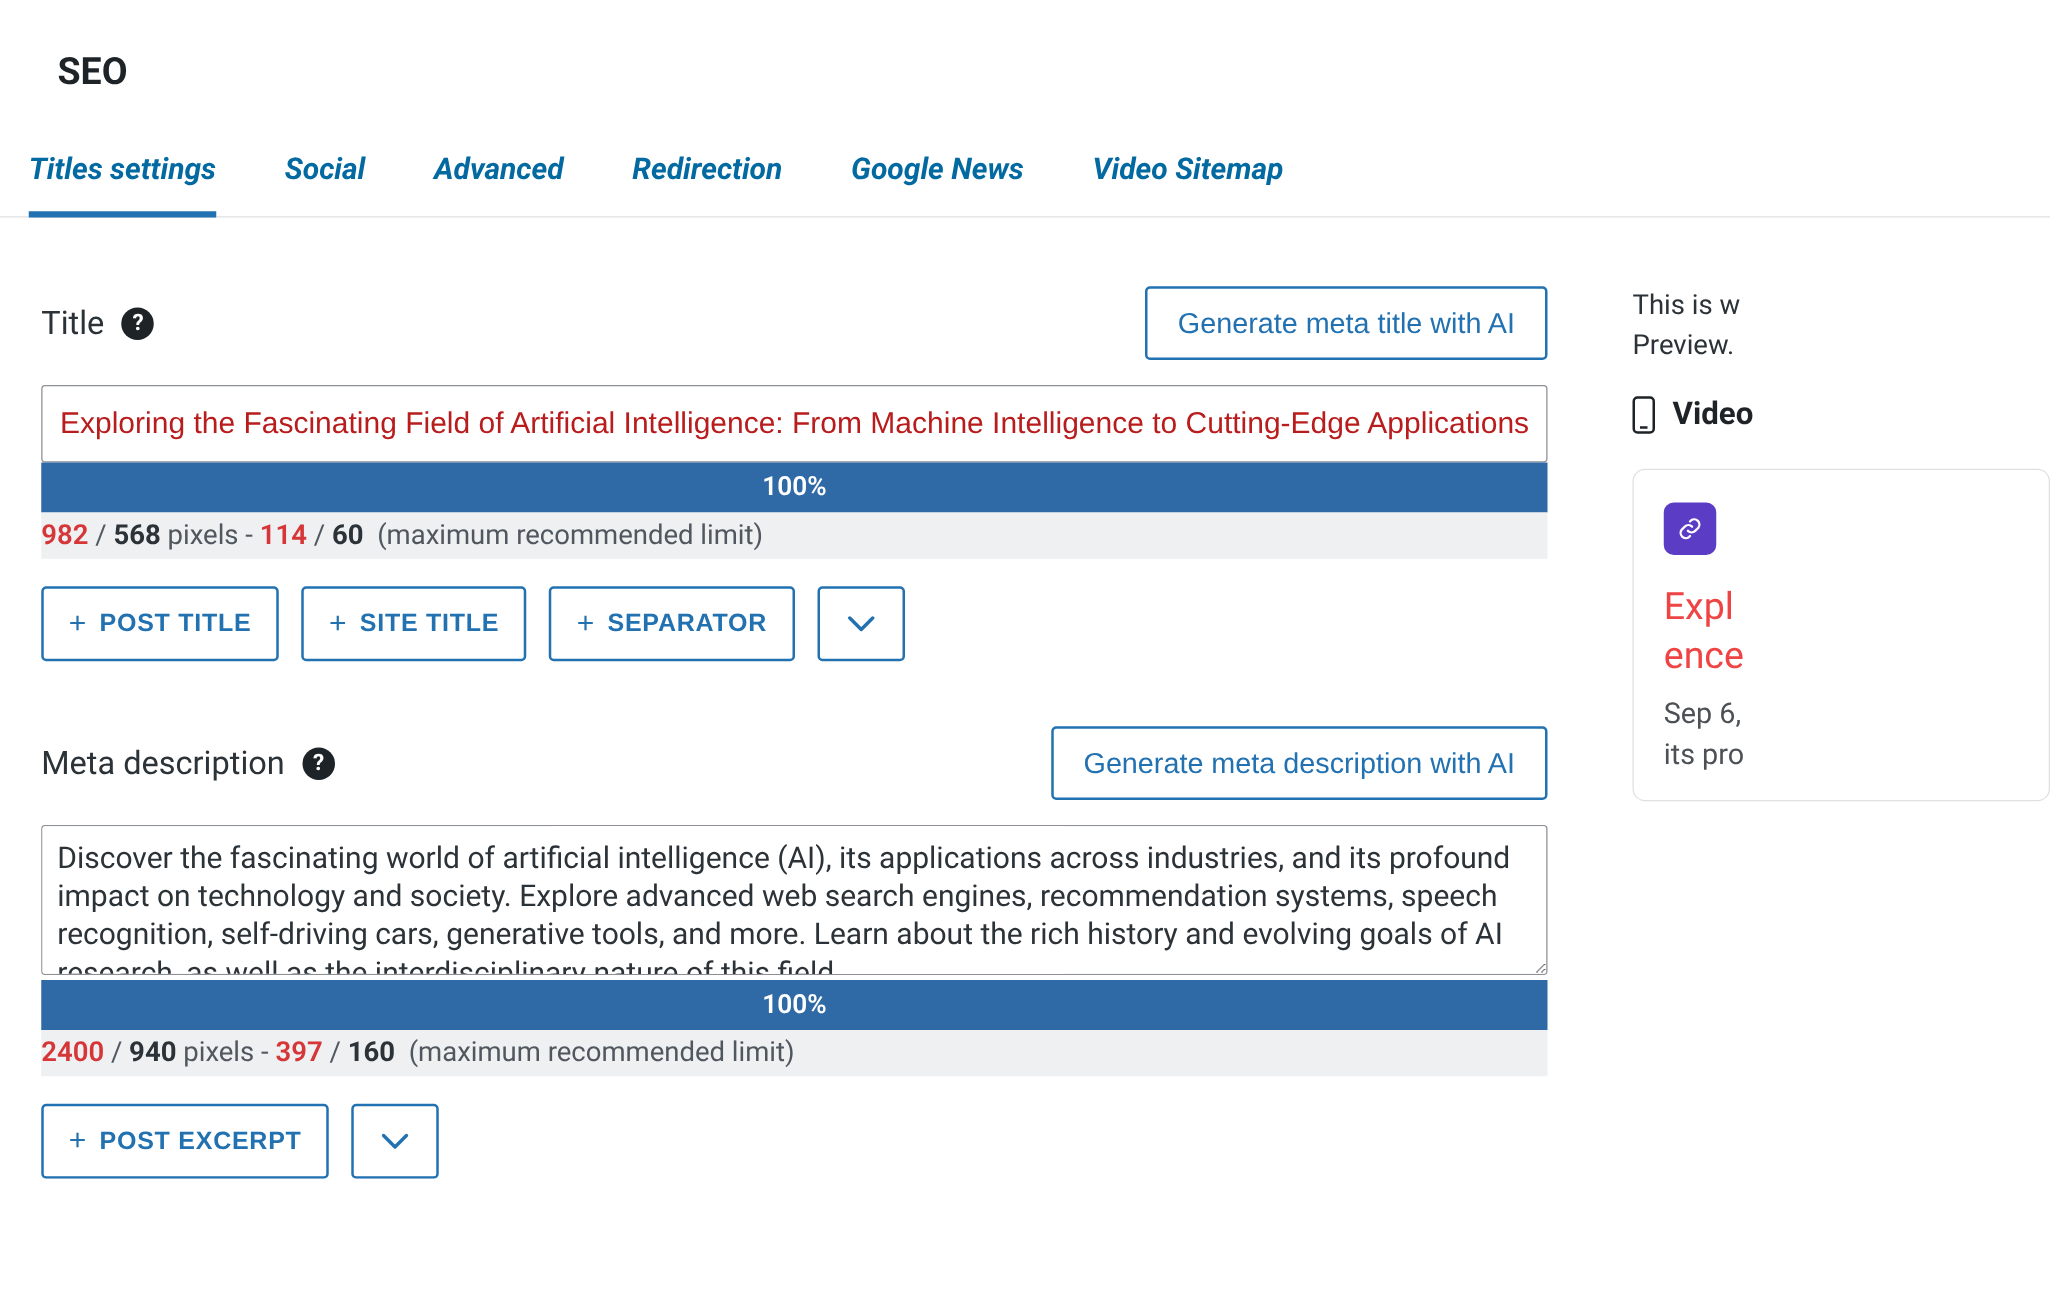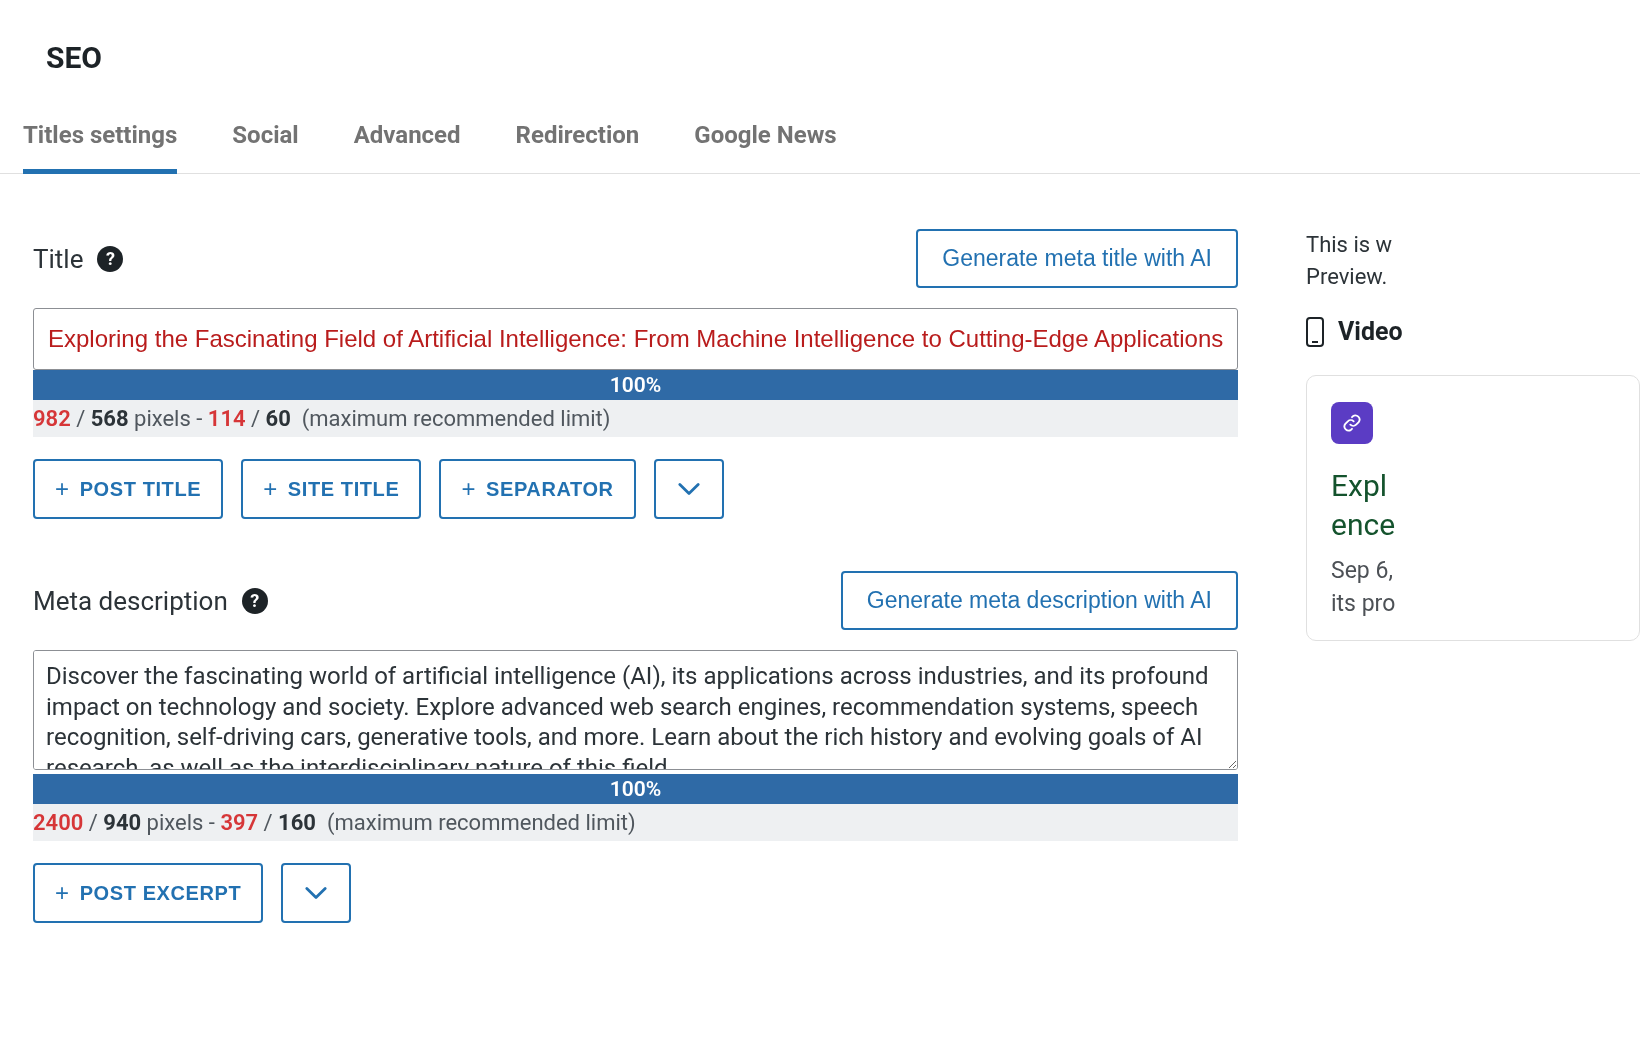--- a/index.html
+++ b/index.html
@@ -18,25 +18,26 @@
   }
   .tabs {
     display: flex;
     gap: 55px;
     padding: 36px 0 0 23px;
     border-bottom: 1px solid #e0e0e0;
   }
   .tab {
     font-size: 24px;
     font-weight: 700;
-    color: #737373;
+    color: #0369a1;
     padding: 0 0 20px 0;
     cursor: pointer;
     border-bottom: 5px solid transparent;
     margin-bottom: -1px;
+    font-style: italic;
   }
   .tab.active {
     border-bottom-color: #2271b1;
   }
   .content-wrap {
     display: flex;
     padding: 55px 0 0 33px;
     gap: 68px;
   }
   .main-col { width: 1205px; flex: 0 0 1205px; }
@@ -94,21 +95,21 @@
     line-height: 1.28;
     padding: 10px 12px;
     color: #2c3338;
     background: #fff;
     resize: vertical;
     height: 120px;
     font-family: inherit;
   }
   .progress-bar {
     width: 100%;
-    height: 30px;
+    height: 40px;
     background: #3a6ea5;
     color: #fff;
     font-size: 21px;
     font-weight: 600;
     display: flex;
     align-items: center;
     justify-content: center;
   }
   .progress-bar.blue { background: #2f6aa6; }
   .counter-line {
@@ -194,21 +195,21 @@
     height: 42px;
     border-radius: 8px;
     background: #5b3cc4;
     display: flex;
     align-items: center;
     justify-content: center;
     margin-bottom: 22px;
   }
   .preview-logo svg { width: 20px; height: 20px; }
   .preview-title {
-    color: #14532d;
+    color: #ef4444;
     font-size: 30px;
     line-height: 1.3;
     font-weight: 400;
     margin-bottom: 10px;
     white-space: nowrap;
   }
   .preview-meta {
     font-size: 23px;
     color: #4d5156;
     line-height: 1.45;
@@ -219,20 +220,21 @@
 <body>
 
 <div class="page-heading">SEO</div>
 
 <div class="tabs">
   <div class="tab active">Titles settings</div>
   <div class="tab">Social</div>
   <div class="tab">Advanced</div>
   <div class="tab">Redirection</div>
   <div class="tab">Google News</div>
+  <div class="tab">Video Sitemap</div>
 </div>
 
 <div class="content-wrap">
   <div class="main-col">
 
     
     <div class="field-row">
       <div class="field-label">
         <span>Title</span>
         <span class="help-icon">?</span>

